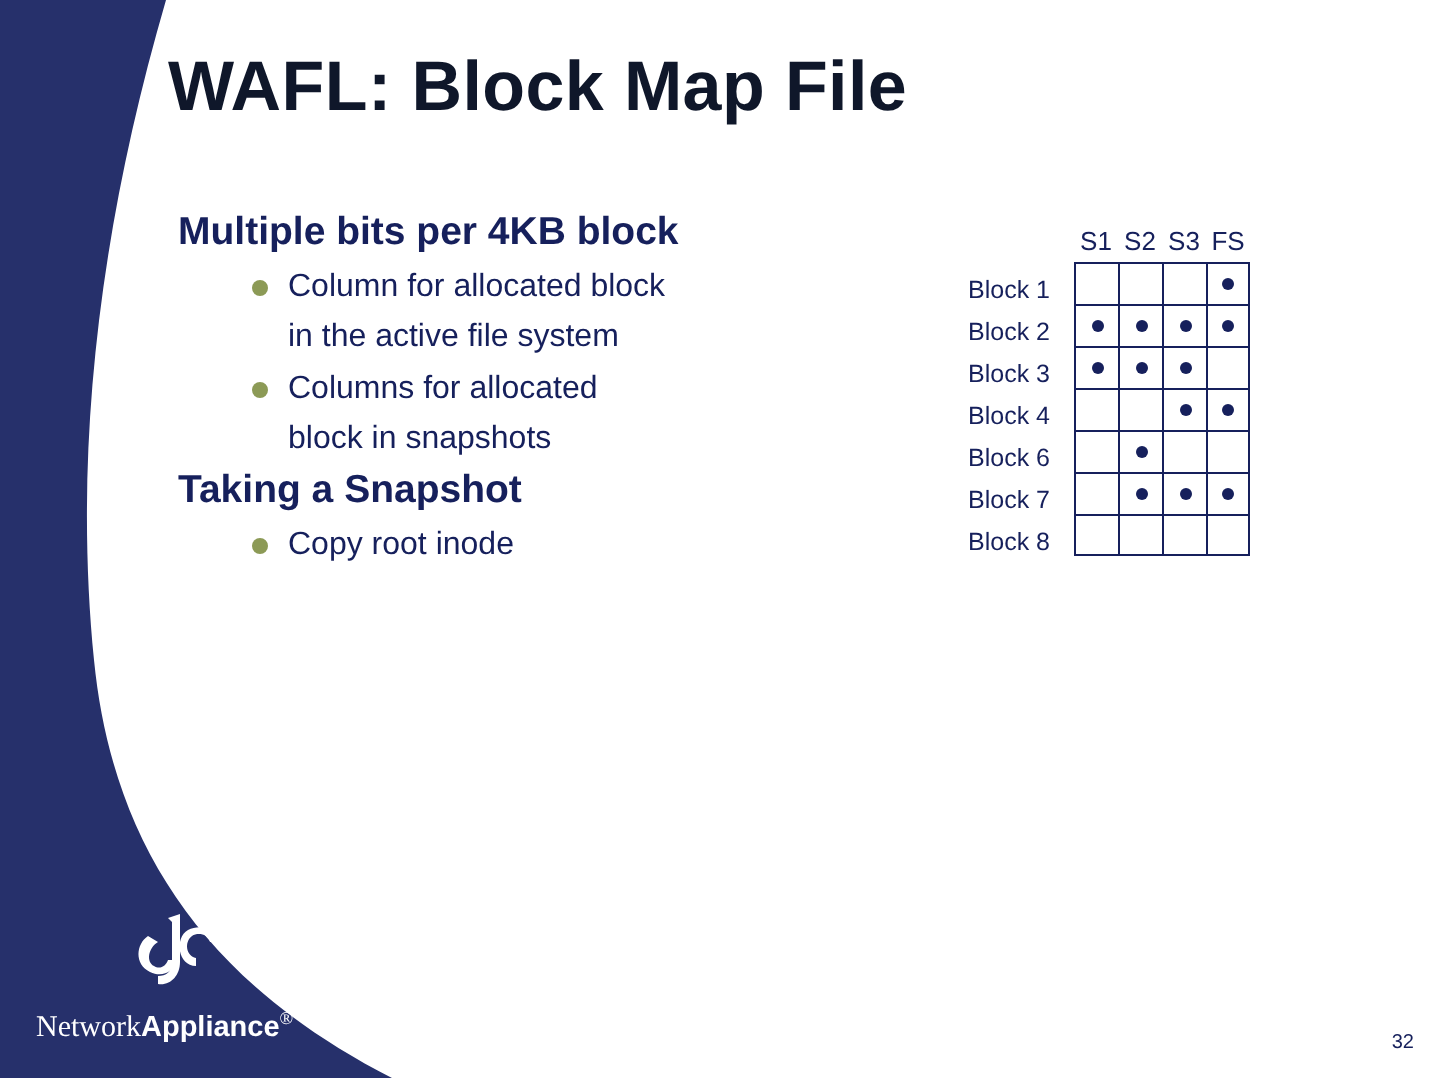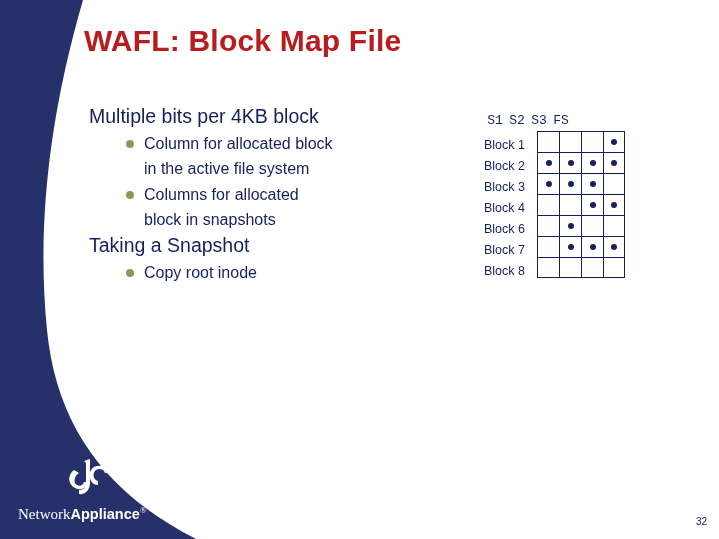--- a/index.html
+++ b/index.html
@@ -26,37 +26,37 @@
     width: 719px; height: 539px;
     pointer-events: none;
   }
 
   
   #title {
     position: absolute;
     left: 84px;
     top: 24px;
     width: 560px;
-    font-size: 30px;
+    font-size: 35px;
     font-weight: bold;
-    color: #b91c1c;
+    color: #0f172a;
     letter-spacing: 0.2px;
     white-space: nowrap;
   }
 
   
   #body-block {
     position: absolute;
     left: 89px;
     top: 104px;
     width: 380px;
   }
   .lvl1 {
     font-size: 19.5px;
-    font-weight: normal;
+    font-weight: bold;
     color: #16205c;
     line-height: 25px;
     margin: 0 0 2px 0;
   }
   .lvl2 {
     position: relative;
     font-size: 16px;
     font-weight: normal;
     color: #16205c;
     line-height: 25px;
@@ -76,22 +76,22 @@
   .lvl2 .l2text2 { display: block; }
 
   
   #blockmap {
     position: absolute;
     left: 484px;
     top: 113px;
   }
   #bm-header {
     display: flex;
+    margin-left: 53px;
     height: 18px;
-    font-family: Liberation Mono, monospace;
   }
   #bm-header .colhdr {
     width: 22px;
     text-align: center;
     font-size: 13px;
     color: #16205c;
     line-height: 16px;
   }
   .bm-row {
     display: flex;

